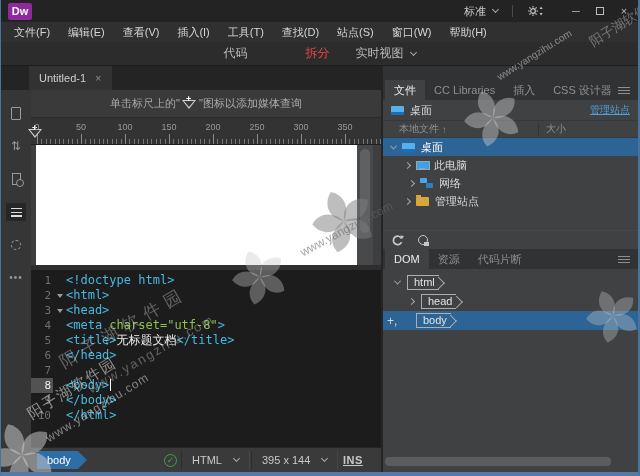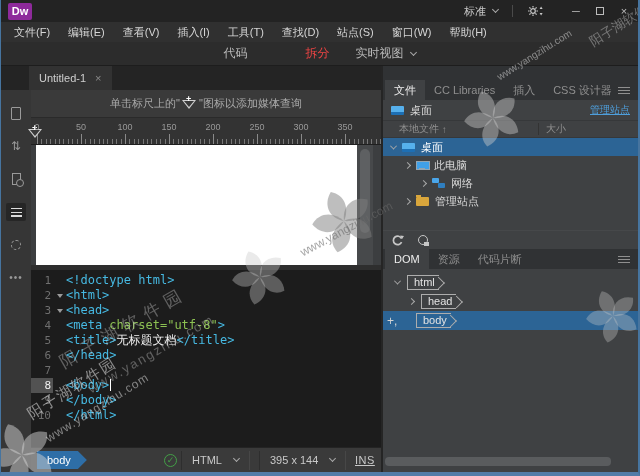--- a/index.html
+++ b/index.html
@@ -80,22 +80,22 @@
 
   .statusbar { height:25px; background:#3a3a3a; border-top:1px solid #242424; position:relative;
                display:flex; align-items:center; font-size:11px; color:#c9c9c9; }
   .tagsel { position:absolute; left:6px; background:#2e6ea7; color:#fff; font-size:11px;
             padding:3px 16px 3px 10px;
             clip-path:polygon(0 0,calc(100% - 9px) 0,100% 50%,calc(100% - 9px) 100%,0 100%); }
   .check { position:absolute; left:133px; width:13px; height:13px; border:1px solid #43a047; border-radius:50%;
            color:#43a047; font-size:9px; line-height:11px; text-align:center; }
   .sb-dd { position:absolute; display:flex; align-items:center; gap:12px; padding:0 10px; height:19px;
            border-left:1px solid #2e2e2e; border-right:1px solid #474747; }
-  .dd-html { left:150px; } .dd-size { left:228px; }
-  .ins { position:absolute; left:324px; text-decoration:underline; color:#c8c8c8; letter-spacing:0.5px; }
+  .dd-html { left:150px; } .dd-size { left:220px; }
+  .ins { position:absolute; left:312px; text-decoration:underline; color:#c8c8c8; letter-spacing:0.5px;font-weight:bold; }
 
   
   .panel { width:257px; border-left:2px solid #252525; background:#3f4143; position:relative;
            display:flex; flex-direction:column; }
   .p-strip { height:14px; background:#303234; }
   .p-tabs { height:20px; background:#303234; display:flex; align-items:stretch; position:relative; padding-left:2px; }
   .p-tab { padding:0 9px; font-size:11px; color:#8f8f8f; display:flex; align-items:center; }
   .p-tab.active { background:#3f4143; color:#ededed; }
   .hamb { position:absolute; right:8px; top:7px; width:12px; height:7px;
           background:repeating-linear-gradient(#8f8f8f 0 1px,transparent 1px 3px); }
@@ -389,21 +389,21 @@
           <div class="frow sel" style="padding-left: 8px;">
             <span class="chev exp"></span>
             <span class="ic-desktop"></span>
             <span>桌面</span>
           </div>
           <div class="frow" style="padding-left: 22px;">
             <span class="chev col"></span>
             <span class="ic-computer"></span>
             <span>此电脑</span>
           </div>
-          <div class="frow" style="padding-left: 38px;">
+          <div class="frow" style="padding-left: 26px;">
             <span class="chev col"></span>
             <span class="ic-network"></span>
             <span>网络</span>
           </div>
           <div class="frow" style="padding-left: 22px;">
             <span class="chev col"></span>
             <span class="ic-folder"></span>
             <span>管理站点</span>
           </div>
         </div>

